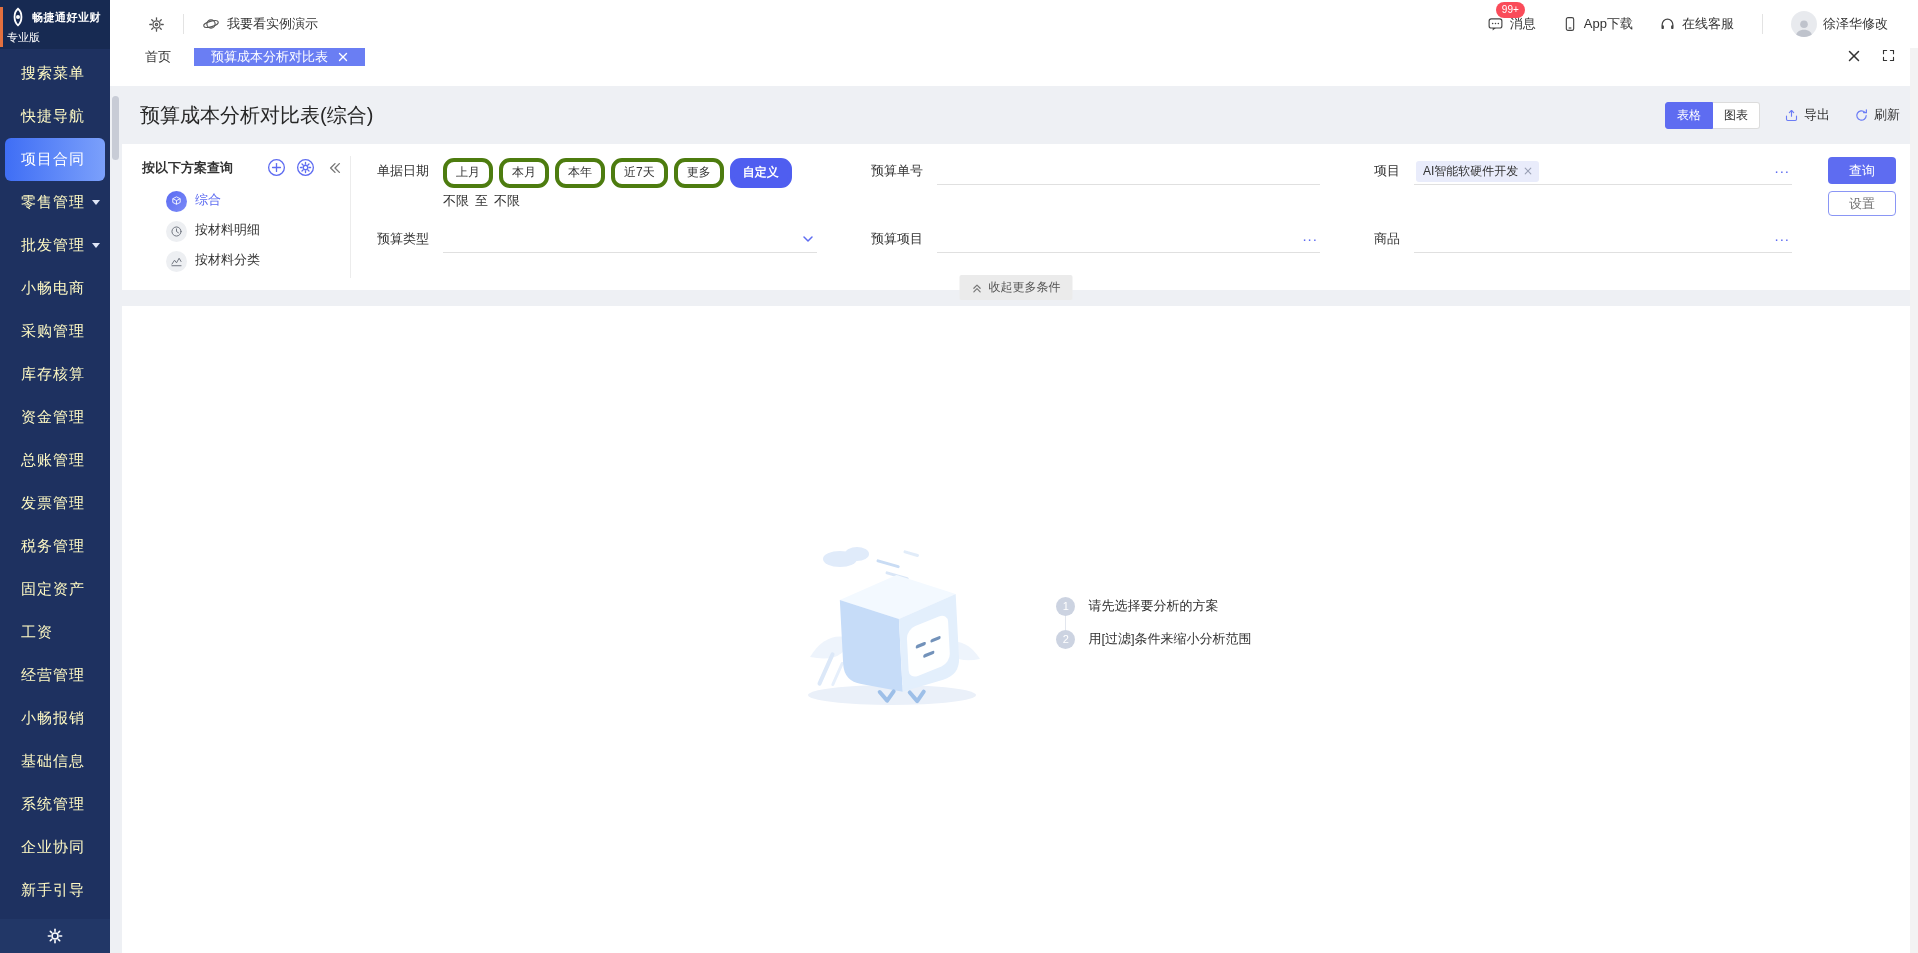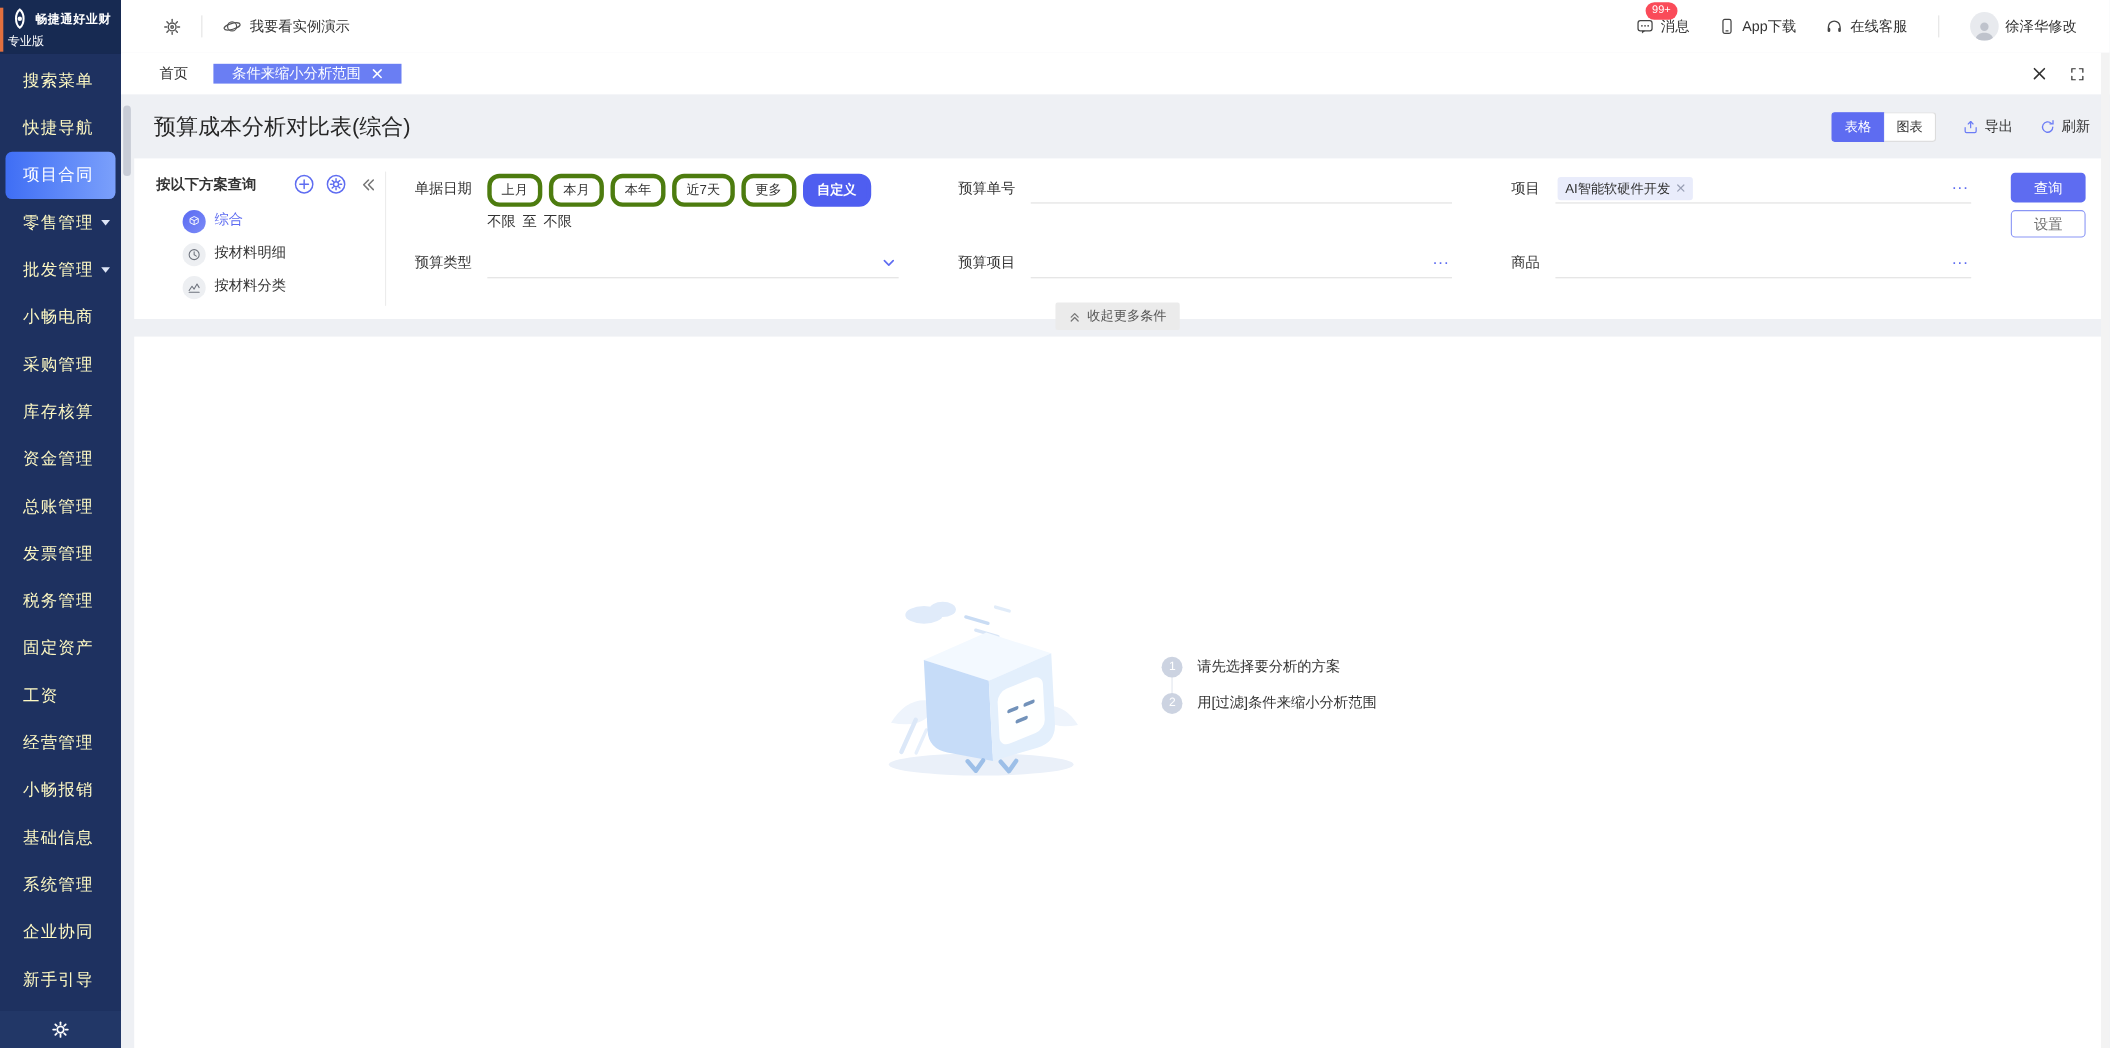--- a/index.html
+++ b/index.html
@@ -31,21 +31,21 @@
   .account { width:238px; display:flex; align-items:center; justify-content:space-between; border-bottom:1px solid #e9e9e9; padding:9px 6px 8px 2px; font-size:14px; color:#333; cursor:pointer; }
   .icon-btn { margin-left:20px; display:flex; cursor:pointer; }
   .tb-divider { width:1px; height:20px; background:#e3e3e3; margin:0 18px; }
   .demo { display:flex; align-items:center; gap:7px; font-size:13px; color:#333; cursor:pointer; }
   .tb-right { margin-left:auto; display:flex; align-items:center; gap:26px; font-size:13px; color:#333; }
   .tb-item { display:flex; align-items:center; gap:6px; position:relative; cursor:pointer; }
   .badge { position:absolute; top:-13px; left:9px; background:#fa4b59; color:#fff; font-size:10px; line-height:1; padding:3px 6px; border-radius:8px; white-space:nowrap; }
   .avatar { width:26px; height:26px; border-radius:50%; background:#e8eaee; overflow:hidden; display:flex; align-items:flex-end; justify-content:center; }
 
   
-  .tabbar { height:38px; background:#fff; display:flex; align-items:center; padding-left:12px; flex-shrink:0; }
+  .tabbar { height:38px; background:#fff; display:flex; align-items:flex-start; padding-left:12px; flex-shrink:0; }
   .tab-home { padding:0 23px; display:flex; align-items:center; font-size:13px; color:#333; cursor:pointer; }
   .tab-active { background:#6a7ef3; color:#fff; display:flex; align-items:center; gap:10px; padding:0 17px; font-size:13px; cursor:pointer; }
   .tab-actions { margin-left:auto; display:flex; align-items:center; gap:20px; padding-right:22px; }
 
   
   .content { flex:1; background:#eef0f4; padding:0 8px 0 12px; display:flex; flex-direction:column; position:relative; min-height:0; }
   .v-thumb { position:absolute; left:2px; top:10px; width:7px; height:64px; background:#c8ccd6; border-radius:4px; }
   .page-header { height:58px; display:flex; align-items:center; padding:0 10px 0 18px; flex-shrink:0; }
   .page-title { font-size:20px; color:#262626; font-weight:500; }
   .ph-right { margin-left:auto; display:flex; align-items:center; gap:24px; }
@@ -269,21 +269,21 @@
           <span>徐泽华修改</span>
         </div>
       </div>
     </header>
 
     <div class="tabbar">
       <div class="tab-home">
           <span>首页</span>
         </div>
       <div class="tab-active">
-        <span>条件来缩小分析范围</span>
+        <span>预算成本分析对比表</span>
         <span style="display:flex;">
           <svg width="10" height="10" viewBox="0 0 10 10" stroke="#fff" stroke-width="1.4" stroke-linecap="round">
               <line x1="1.5" y1="1.5" x2="8.5" y2="8.5"></line>
               <line x1="8.5" y1="1.5" x2="1.5" y2="8.5"></line>
             </svg>
         </span>
       </div>
       <div class="tab-actions">
         <span style="display:flex;cursor:pointer;">
           <svg width="14" height="14" viewBox="0 0 14 14" stroke="#333" stroke-width="1.5" stroke-linecap="round">

